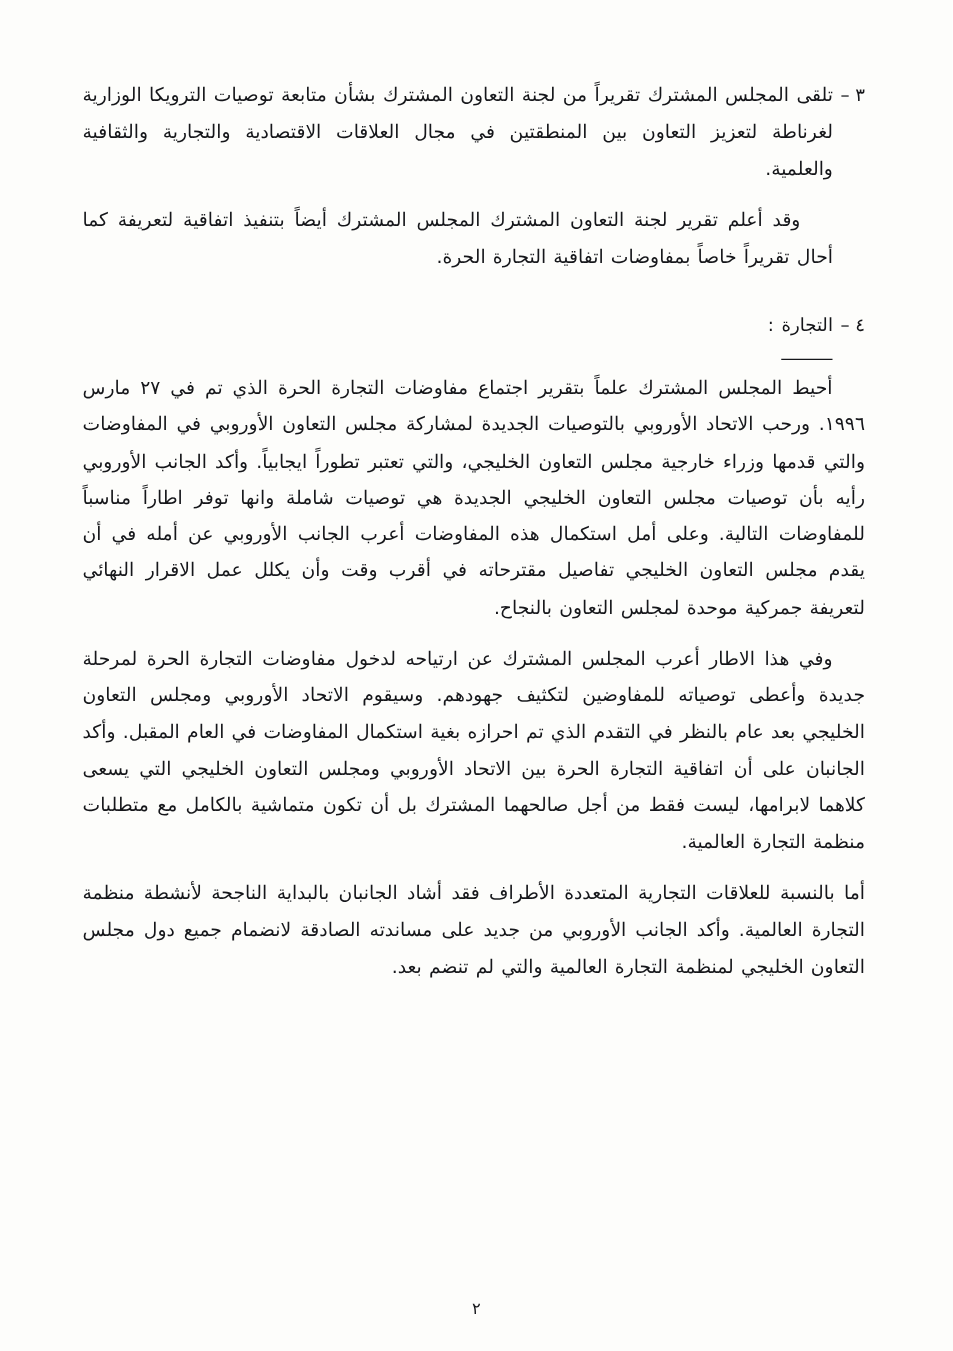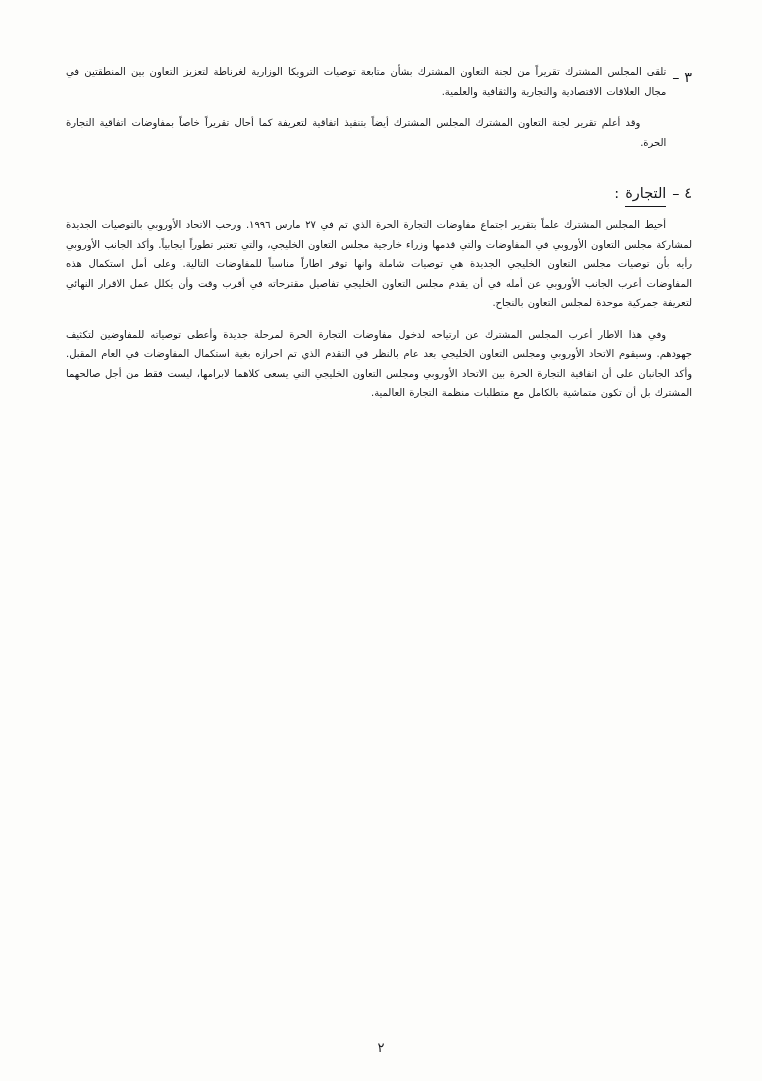--- a/index.html
+++ b/index.html
@@ -41,21 +41,21 @@
     font-size: 14.5px;
     line-height: 1.95;
     white-space: nowrap;
     padding-top: 1px;
   }
   .item-body {
     flex: 1 1 auto;
   }
   p {
     margin: 0 0 12px 0;
-    font-size: 10px;
+    font-size: 15px;
     line-height: 1.95;
     text-align: justify;
     text-align-last: right;
     word-spacing: 1px;
   }
   p.last {
     margin-bottom: 0;
   }
   .indent {
     text-indent: 26px;
@@ -63,21 +63,21 @@
   .section-head {
     display: flex;
     flex-direction: row;
     gap: 6px;
     align-items: baseline;
     margin: 14px 0 8px 0;
   }
   .section-title {
     font-size: 14.5px;
     border-bottom: 1px solid #15161a;
-    padding-bottom: 1px;
+    padding-bottom: 14px;
     line-height: 1.5;
   }
   .section-colon {
     font-size: 14.5px;
   }
   .block {
     margin-top: 0;
   }
   .footer {
     position: absolute;
@@ -105,18 +105,19 @@
 
     <div class="section-head">
       <span class="item-number">٤ –</span>
       <span class="section-title">التجارة</span>
       <span class="section-colon">:</span>
     </div>
 
     <div class="block">
       <p class="indent">أحيط المجلس المشترك علماً بتقرير اجتماع مفاوضات التجارة الحرة الذي تم في ٢٧ مارس ١٩٩٦. ورحب الاتحاد الأوروبي بالتوصيات الجديدة لمشاركة مجلس التعاون الأوروبي في المفاوضات والتي قدمها وزراء خارجية مجلس التعاون الخليجي، والتي تعتبر تطوراً ايجابياً. وأكد الجانب الأوروبي رأيه بأن توصيات مجلس التعاون الخليجي الجديدة هي توصيات شاملة وانها توفر اطاراً مناسباً للمفاوضات التالية. وعلى أمل استكمال هذه المفاوضات أعرب الجانب الأوروبي عن أمله في أن يقدم مجلس التعاون الخليجي تفاصيل مقترحاته في أقرب وقت وأن يكلل عمل الاقرار النهائي لتعريفة جمركية موحدة لمجلس التعاون بالنجاح.</p>
       <p class="indent">وفي هذا الاطار أعرب المجلس المشترك عن ارتياحه لدخول مفاوضات التجارة الحرة لمرحلة جديدة وأعطى توصياته للمفاوضين لتكثيف جهودهم. وسيقوم الاتحاد الأوروبي ومجلس التعاون الخليجي بعد عام بالنظر في التقدم الذي تم احرازه بغية استكمال المفاوضات في العام المقبل. وأكد الجانبان على أن اتفاقية التجارة الحرة بين الاتحاد الأوروبي ومجلس التعاون الخليجي التي يسعى كلاهما لابرامها، ليست فقط من أجل صالحهما المشترك بل أن تكون متماشية بالكامل مع متطلبات منظمة التجارة العالمية.</p>
+      <p class="last">أما بالنسبة للعلاقات التجارية المتعددة الأطراف فقد أشاد الجانبان بالبداية الناجحة لأنشطة منظمة التجارة العالمية. وأكد الجانب الأوروبي من جديد على مساندته الصادقة لانضمام جميع دول مجلس التعاون الخليجي لمنظمة التجارة العالمية والتي لم تنضم بعد.</p>
     </div>
 
   </div>
 
   <div class="footer">٢</div>
 </div>
 
 </body></html>

